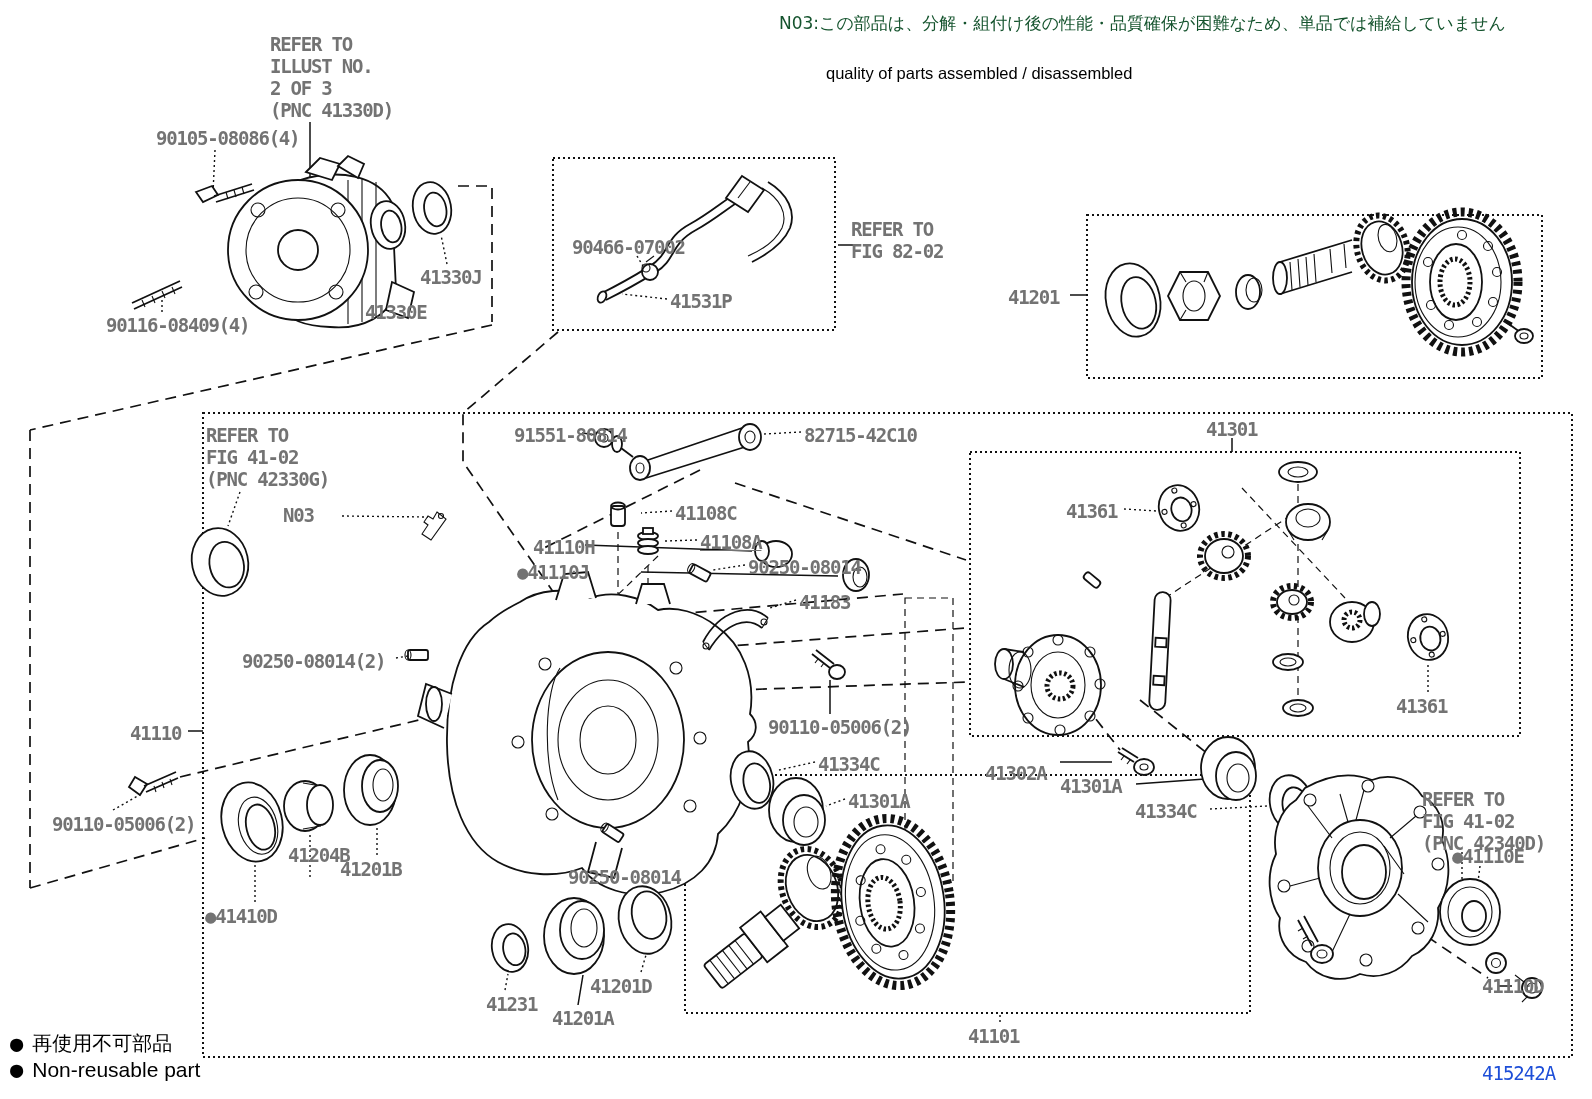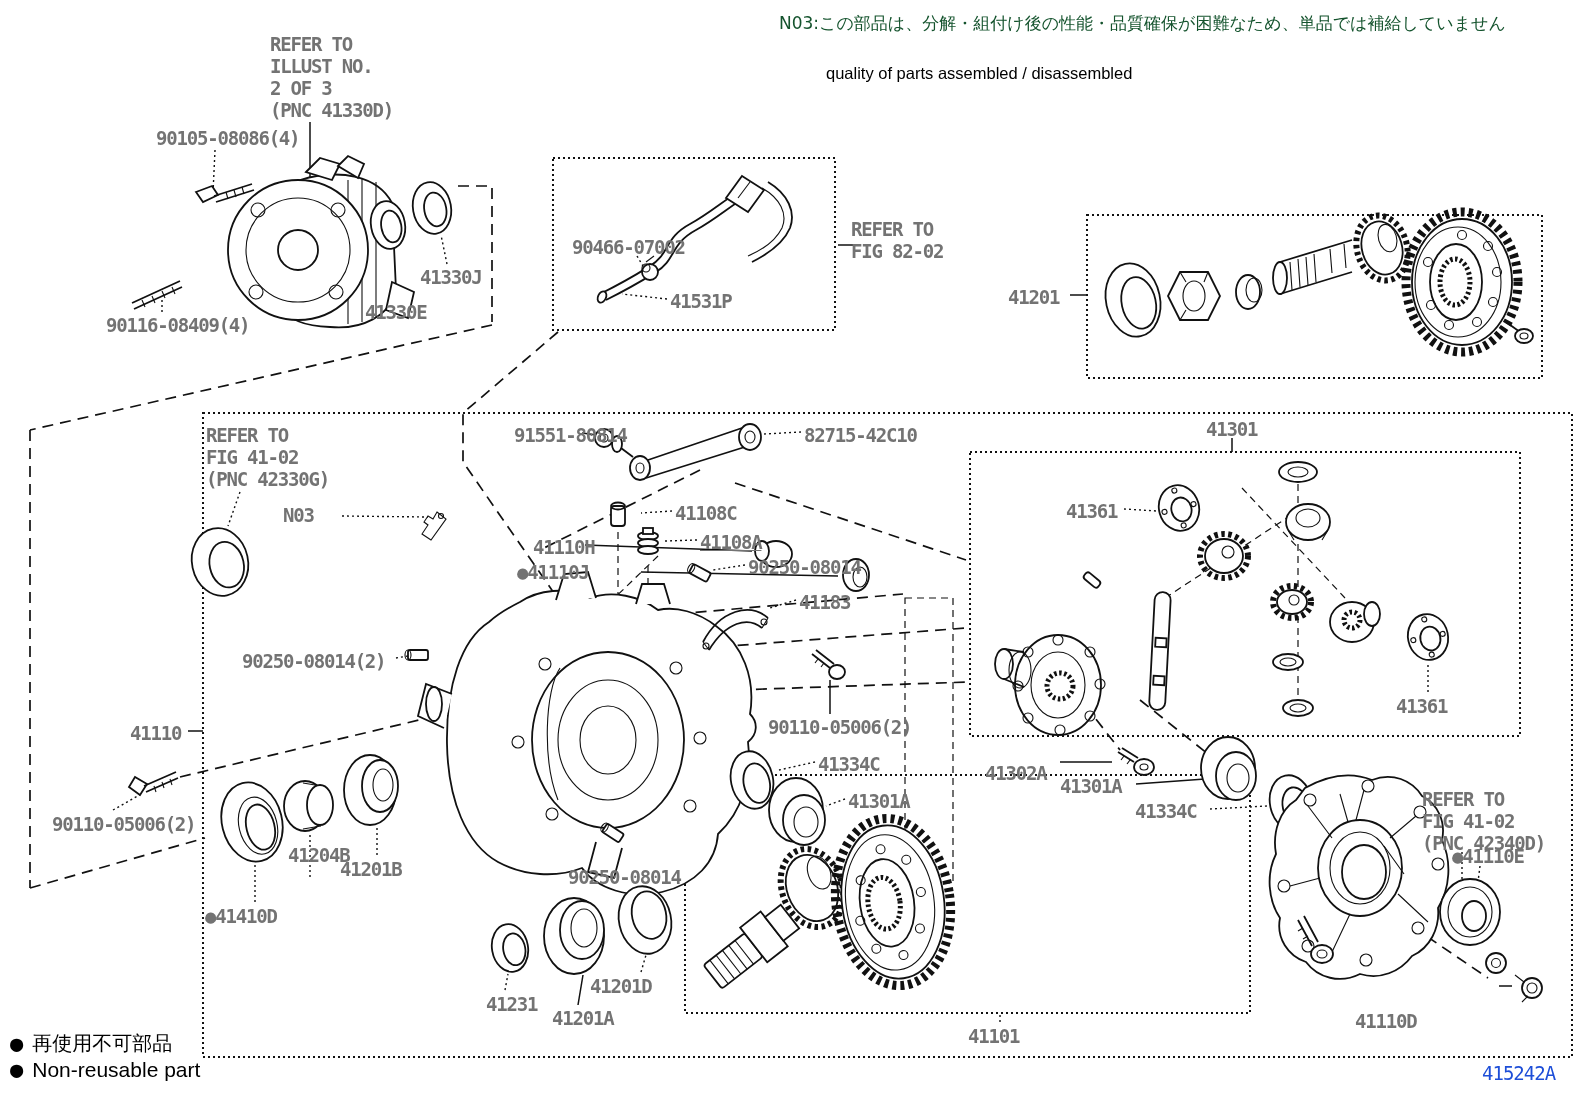--- a/index.html
+++ b/index.html
@@ -500,21 +500,21 @@
       <div class="callout" style="left: 288px; top: 844px;">41204B</div>
       <div class="callout" style="left: 205px; top: 905px;">●41410D</div>
       <div class="callout" style="left: 486px; top: 993px;">41231</div>
       <div class="callout" style="left: 552px; top: 1007px;">41201A</div>
       <div class="callout" style="left: 590px; top: 975px;">41201D</div>
       <div class="callout" style="left: 568px; top: 866px;">90250-08014</div>
       <div class="callout" style="left: 1422px; top: 788px;">REFER TO
 FIG 41-02
 (PNC 42340D)</div>
       <div class="callout" style="left: 1452px; top: 845px;">●41110E</div>
-      <div class="callout" style="left: 1355px; top: 975px; margin-top: 35px;">41110D</div>
+      <div class="callout" style="left: 1482px; top: 975px;">41110D</div>
       <div class="callout" style="left: 968px; top: 1025px;">41101</div>
     </div>
 
 <div class="legend-row" style="left:10px; top:1030px;">
   <span class="legend-bullet">●</span>
   <span class="legend-jp">再使用不可部品</span>
 </div>
 <div class="legend-row" style="left:10px; top:1058px;">
   <span class="legend-bullet">●</span>
   <span class="legend-en">Non-reusable part</span>

